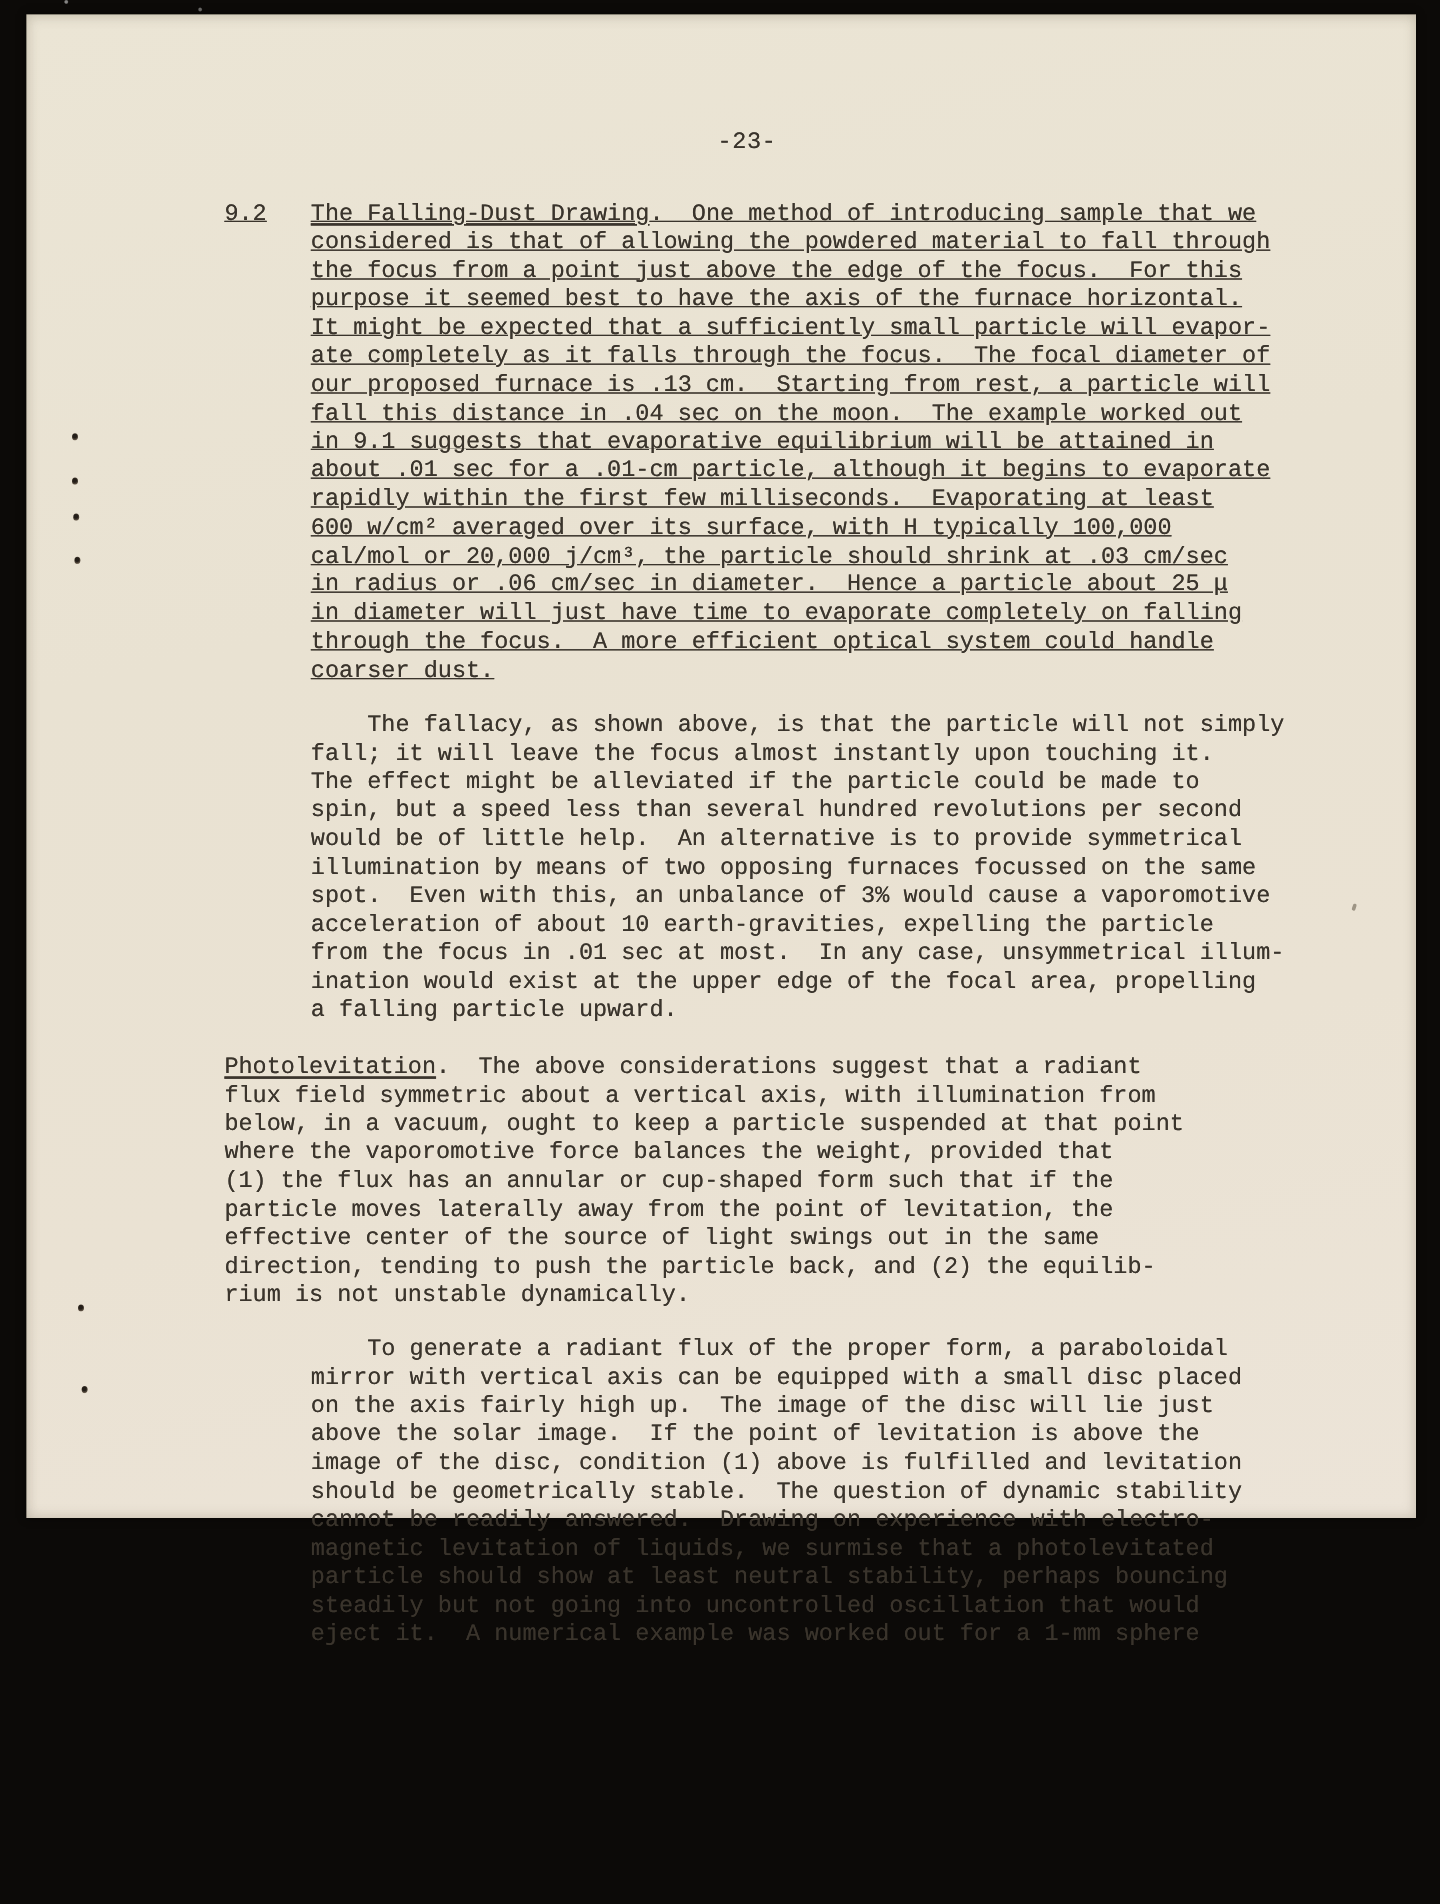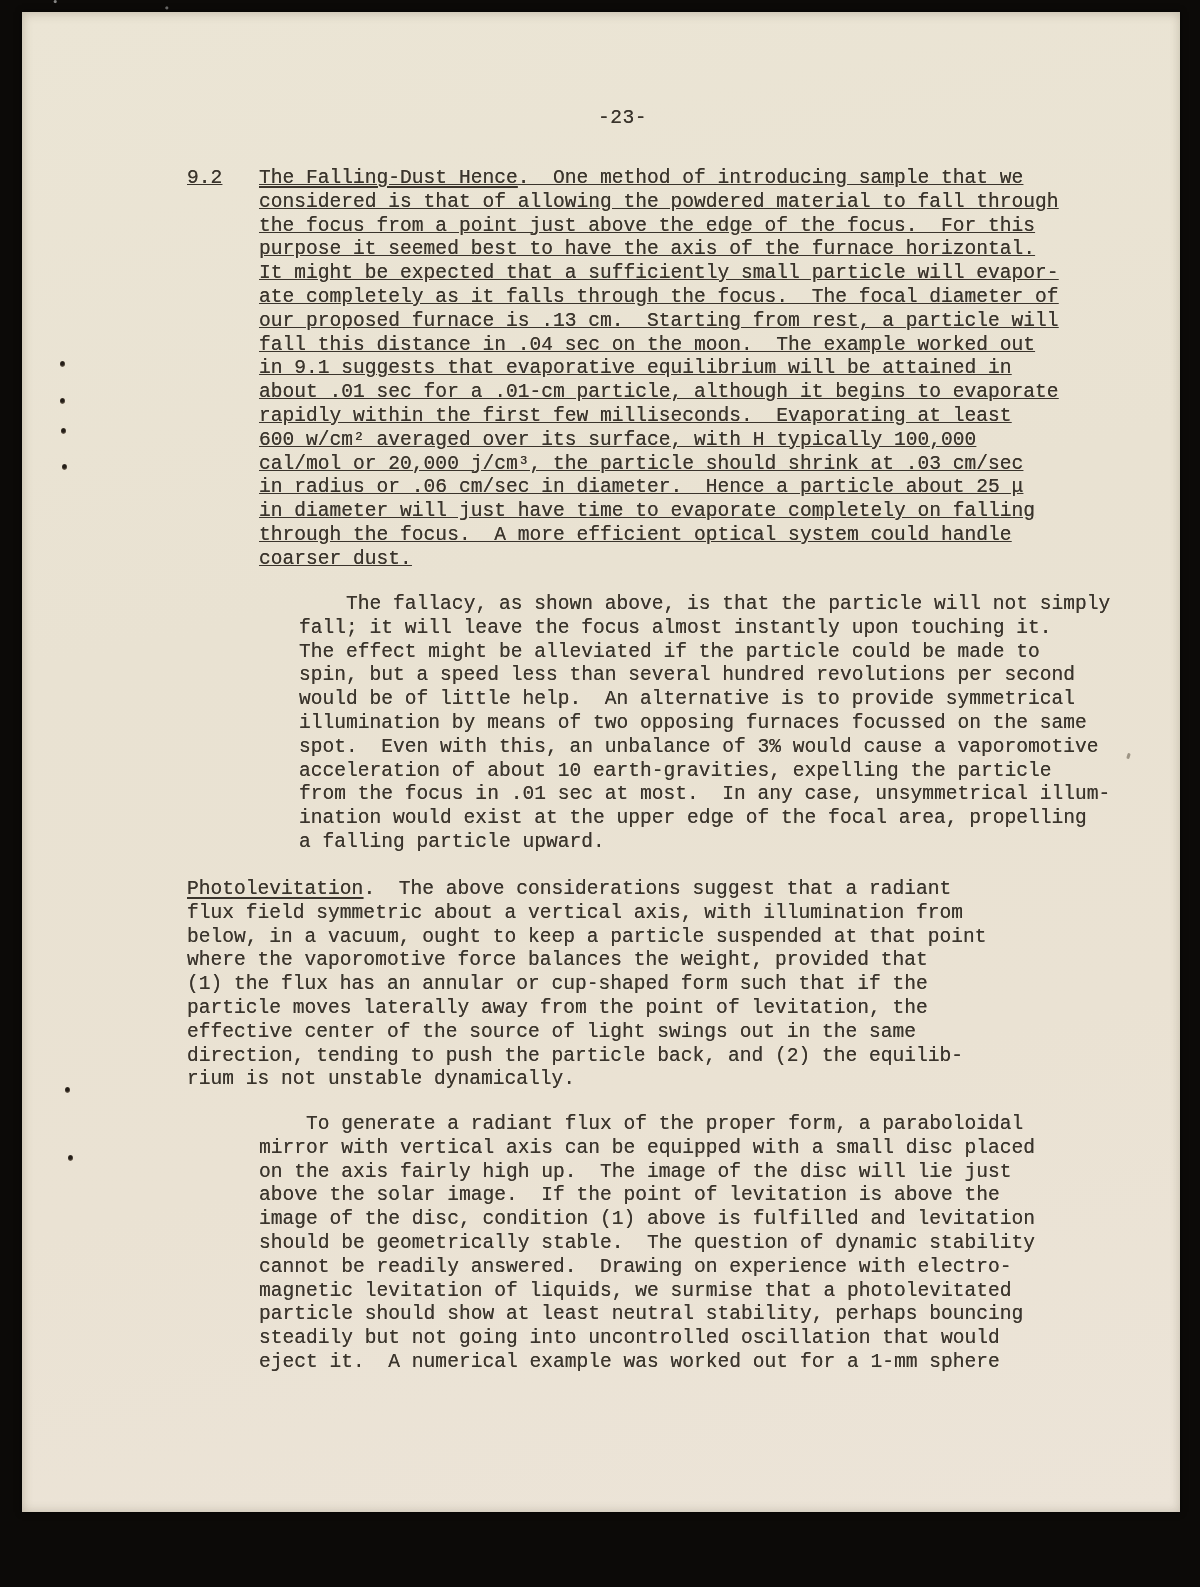--- a/index.html
+++ b/index.html
@@ -18,21 +18,21 @@
     background:
       radial-gradient(circle at 4.6% 0.1%, rgba(255,255,255,0.5) 0 1px, rgba(255,255,255,0) 2px),
       radial-gradient(circle at 13.9% 0.5%, rgba(255,255,255,0.4) 0 1px, rgba(255,255,255,0) 2px),
       #0c0a08;
   }
   .paper {
     position: absolute;
     left: 22px;
     top: 12px;
     width: 1158px;
-    height: 1500px;
+    height: 1253px;
     background: linear-gradient(168deg, #ebe5d5 0%, #e9e2d2 38%, #eae2d3 70%, #ece4d8 100%);
     box-shadow: inset 2px 3px 10px rgba(90,80,60,0.18), inset -2px -3px 10px rgba(90,80,60,0.12), 0 0 6px rgba(0,0,0,0.6);
     color: #3a342c;
     font-size: 19.6px;
     line-height: 23.8px;
   }
   .page-number {
     position: absolute;
     left: 576px;
     top: 95px;
@@ -54,21 +54,21 @@
     width: 860px;
     white-space: pre-wrap;
   }
   .sec-heading {
     text-decoration: underline;
     text-underline-offset: 3px;
     text-decoration-thickness: 1.5px;
     white-space: pre;
   }
   .blk-s92  { left: 165px; top: 155px; text-decoration: underline; }
-  .blk-p2   { left: 237px; top: 581px; margin-left: 40px; }
+  .blk-p2   { left: 237px; top: 581px; }
   .blk-s93  { left: 165px; top: 866px; }
   .blk-p4   { left: 237px; top: 1101px; }
   .speck {
     position: absolute;
     width: 5px;
     height: 6px;
     border-radius: 50%;
     background: radial-gradient(circle at 45% 40%, #241e18 0 1.5px, #5d5143 3px, rgba(150,135,112,0.35) 4px, rgba(150,135,112,0) 5px);
   }
   .speck.s1 { left: 38px; top: 349px; }
@@ -91,21 +91,21 @@
 </head>
 <body>
 
 <div class="scan">
   <div class="paper">
 
     <div class="page-number">-23-</div>
 
     <div class="block blk-s92">
       <div class="sec-num">9.2</div>
-      <div class="sec-body"><span class="sec-heading">The Falling-Dust Hence</span><span>.  One method of introducing sample that we
+      <div class="sec-body"><span class="sec-heading">The Falling-Dust Drawing</span><span>.  One method of introducing sample that we
 considered is that of allowing the powdered material to fall through
 the focus from a point just above the edge of the focus.  For this
 purpose it seemed best to have the axis of the furnace horizontal.
 It might be expected that a sufficiently small particle will evapor-
 ate completely as it falls through the focus.  The focal diameter of
 our proposed furnace is .13 cm.  Starting from rest, a particle will
 fall this distance in .04 sec on the moon.  The example worked out
 in 9.1 suggests that evaporative equilibrium will be attained in
 about .01 sec for a .01-cm particle, although it begins to evaporate
 rapidly within the first few milliseconds.  Evaporating at least

